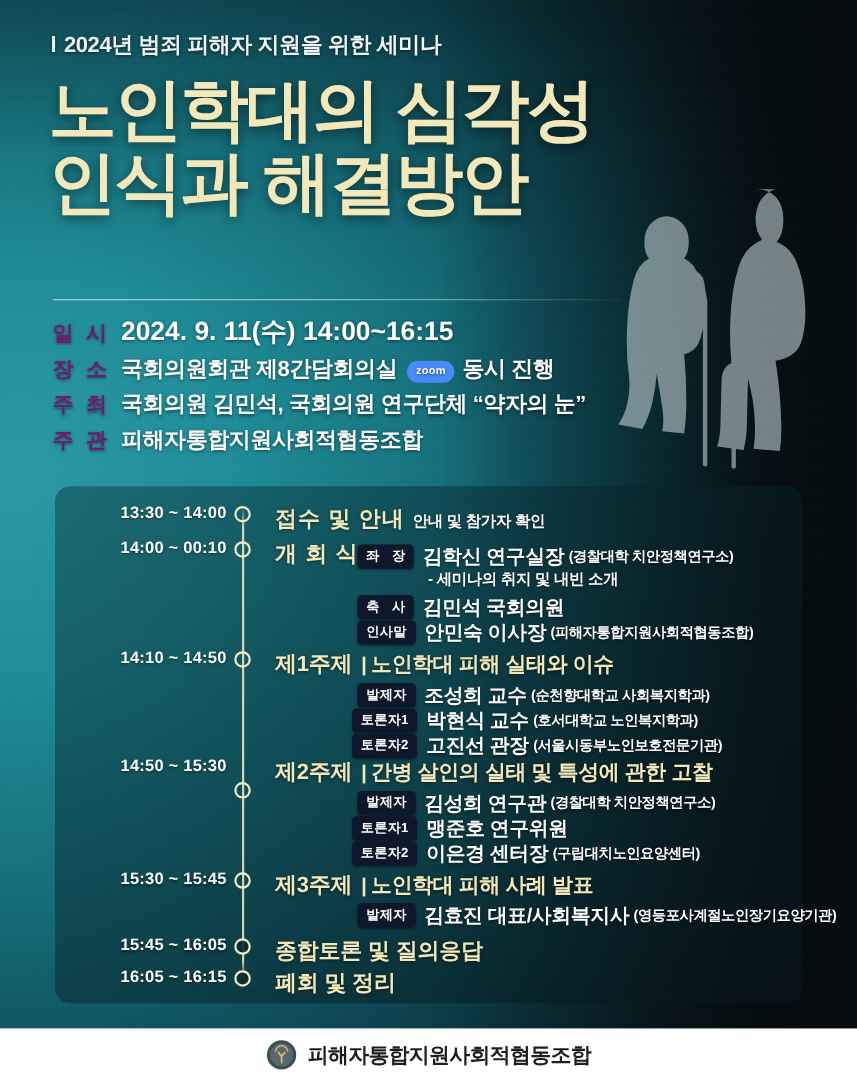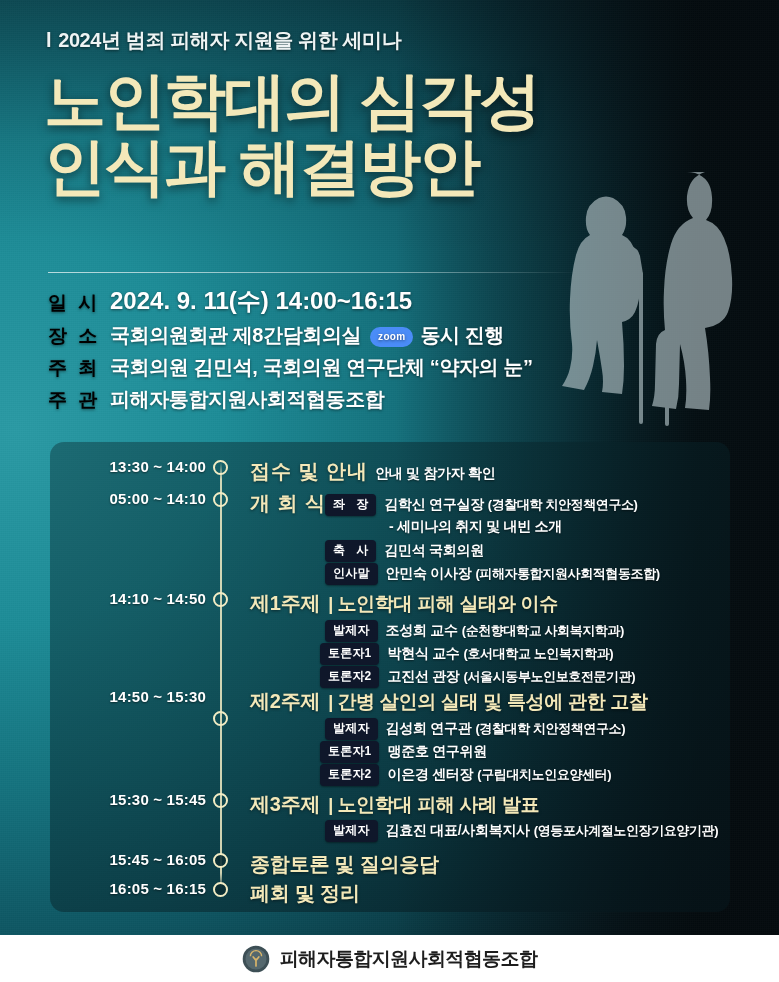--- a/index.html
+++ b/index.html
@@ -68,21 +68,21 @@
   .info{
     position:absolute;left:48px;top:285px;width:640px;
   }
   .info-row{
     display:flex;align-items:baseline;
     margin-bottom:5px;
     white-space:nowrap;
   }
   .info-label{
     width:62px;flex:0 0 62px;
-    color:#000000;
+    color:#701a75;
     font-size:19px;font-weight:bold;letter-spacing:3px;
     text-shadow:0 1px 3px rgba(0,0,0,.5);
   }
   .info-value{
     color:#ffffff;
     font-size:20px;font-weight:bold;letter-spacing:-0.4px;
     text-shadow:0 1px 3px rgba(0,0,0,.5);
   }
   .info-row.first .info-value{font-size:24px;letter-spacing:0px;}
   .zoom-badge{
@@ -156,21 +156,21 @@
     background:#0f172a;
     color:#ffffff;
     border-radius:4px;
     font-size:12px;font-weight:bold;letter-spacing:.2px;
     padding:2px 8px 3px;
     margin-right:8px;
     box-shadow:0 1px 2px rgba(0,0,0,.4);
   }
   .tag.wide{letter-spacing:4px;padding-right:4px;}
   .detail .person{
-    color:#ffffff;font-size:14px;font-weight:bold;letter-spacing:-0.3px;
+    color:#ffffff;font-size:18px;font-weight:bold;letter-spacing:-0.3px;
     text-shadow:0 1px 2px rgba(0,0,0,.5);
   }
   .detail .aff{
     color:#ffffff;font-size:13px;font-weight:bold;letter-spacing:-0.4px;
     margin-left:4px;
     text-shadow:0 1px 2px rgba(0,0,0,.5);
   }
   .plain-note{
     position:absolute;
     color:#ffffff;font-size:14px;font-weight:bold;letter-spacing:-0.3px;
@@ -251,21 +251,21 @@
   <div class="dot" style="top:460px"></div>
   <div class="sched-row" style="top:458px">
     <span class="time">13:30 ~ 14:00</span>
     <span class="head">
       <span class="name">접수 및 안내</span><span class="sub">안내 및 참가자 확인</span>
     </span>
   </div>
 
   <div class="dot" style="top:492px"></div>
   <div class="sched-row" style="top:490px">
-    <span class="time">05:00 ~ 14:10</span>
+    <span class="time">14:00 ~ 00:10</span>
     <span class="head">
       <span class="name">개 회 식</span>
     </span>
   </div>
   <div class="detail" style="left:325px;top:494px">
     <span class="tag wide">좌 장</span>
     <span class="person">김학신 연구실장</span>
     <span class="aff">(경찰대학 치안정책연구소)</span>
   </div>
   <div class="plain-note" style="left:389px;top:518px">- 세미나의 취지 및 내빈 소개</div>

